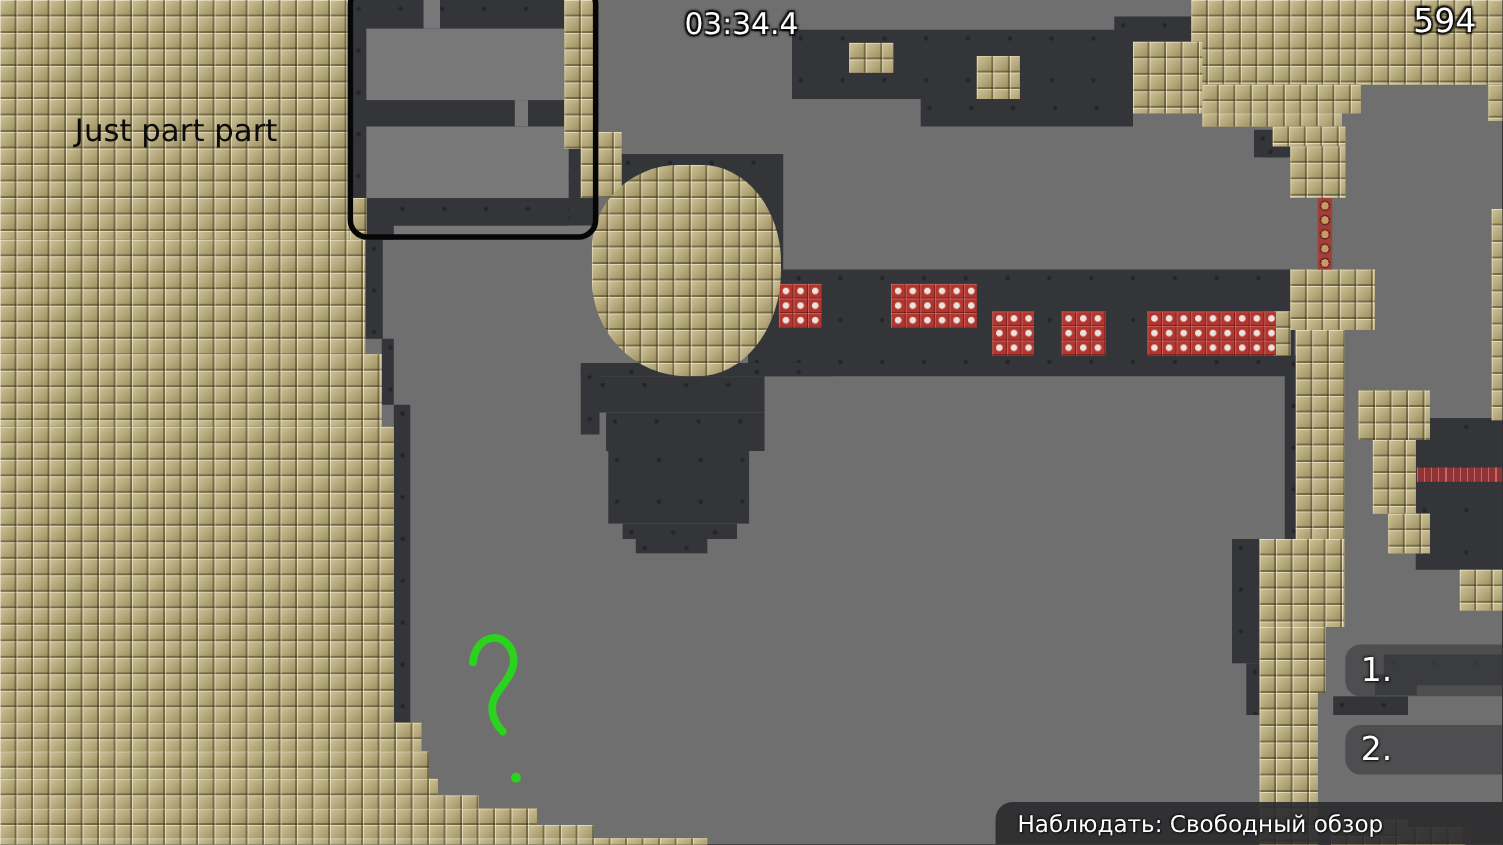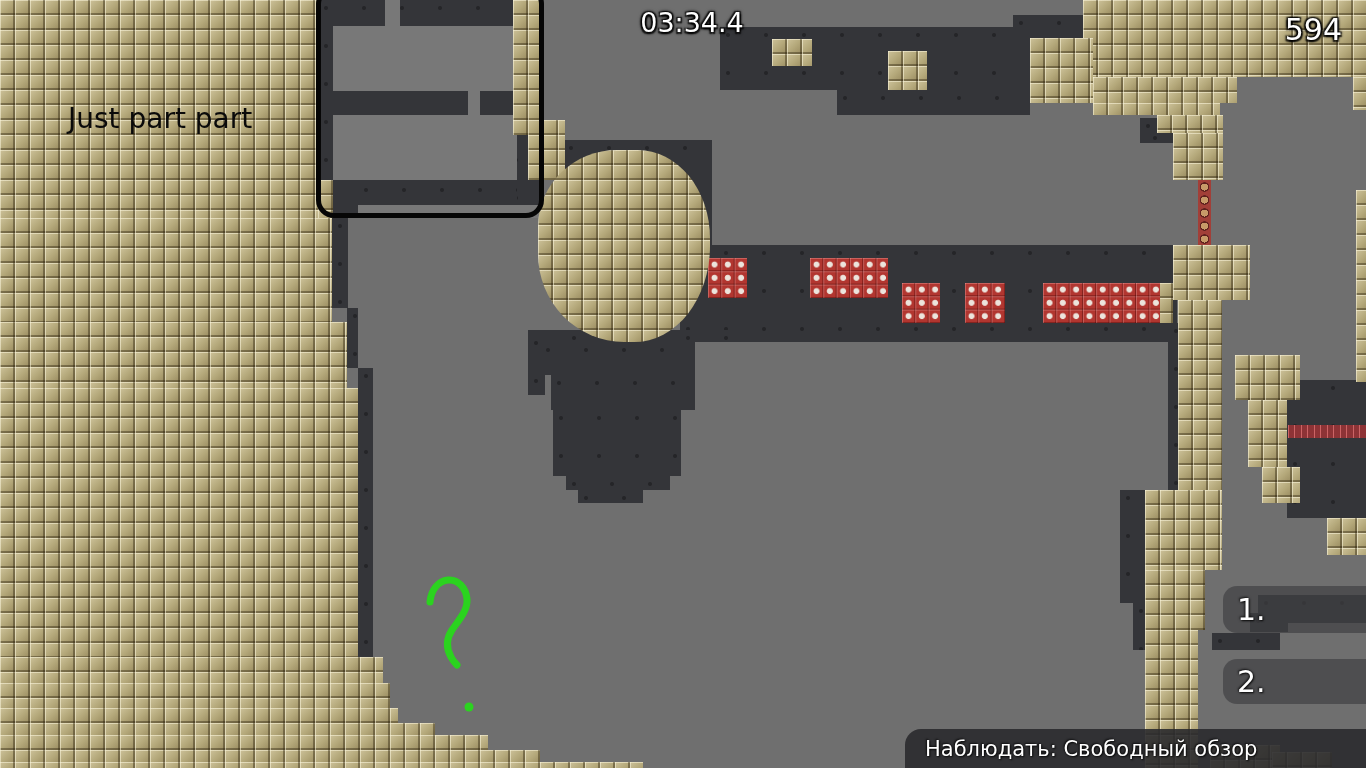--- a/index.html
+++ b/index.html
@@ -48,22 +48,22 @@
     border-radius:18px;background:transparent;
   }
   #marker-svg{position:absolute;left:0;top:0;pointer-events:none;}
   .hud-text{
     position:absolute;color:var(--hud-text,#fff);
     text-shadow:-1.5px -1.5px 1.5px rgba(0,0,0,.85), 1.5px -1.5px 1.5px rgba(0,0,0,.85),
                 -1.5px 1.5px 1.5px rgba(0,0,0,.85), 1.5px 1.5px 1.5px rgba(0,0,0,.85),
                  0 0 4px rgba(0,0,0,.6);
     white-space:nowrap;
   }
-  #timer{left:564px;top:7px;width:256px;text-align:center;font-size:27px;}
-  #score{right:24px;top:12px;font-size:30px;text-align:right;}
+  #timer{left:546px;top:7px;width:256px;text-align:center;font-size:27px;}
+  #score{right:24px;top:2px;font-size:30px;text-align:right;}
   #map-note{position:absolute;left:68px;top:102px;font-size:28px;color:#0a0a0a;white-space:nowrap;}
   .rank-bar{
     position:absolute;left:1223px;width:143px;background:rgba(64,64,66,.68);
     border-radius:14px 0 0 14px;display:flex;align-items:center;
   }
   #rank-1{top:586px;height:47px;}
   #rank-2{top:659px;height:45px;}
   .rank-num{
     padding-left:14px;font-size:30px;color:#fff;
     text-shadow:1px 1px 2px rgba(0,0,0,.8), -1px -1px 2px rgba(0,0,0,.6), 0 0 3px rgba(0,0,0,.5);

